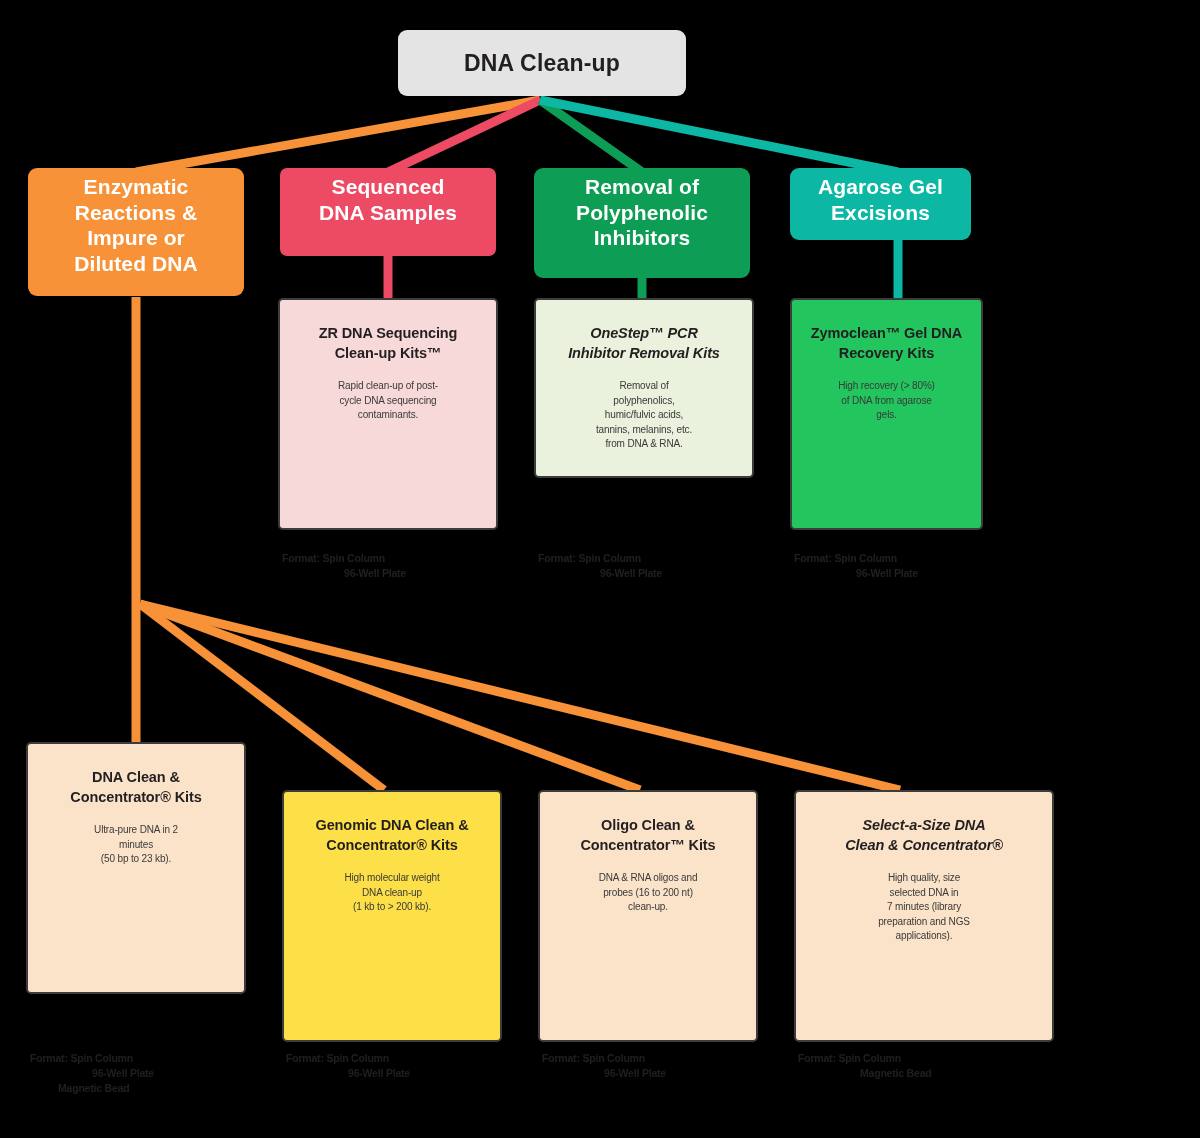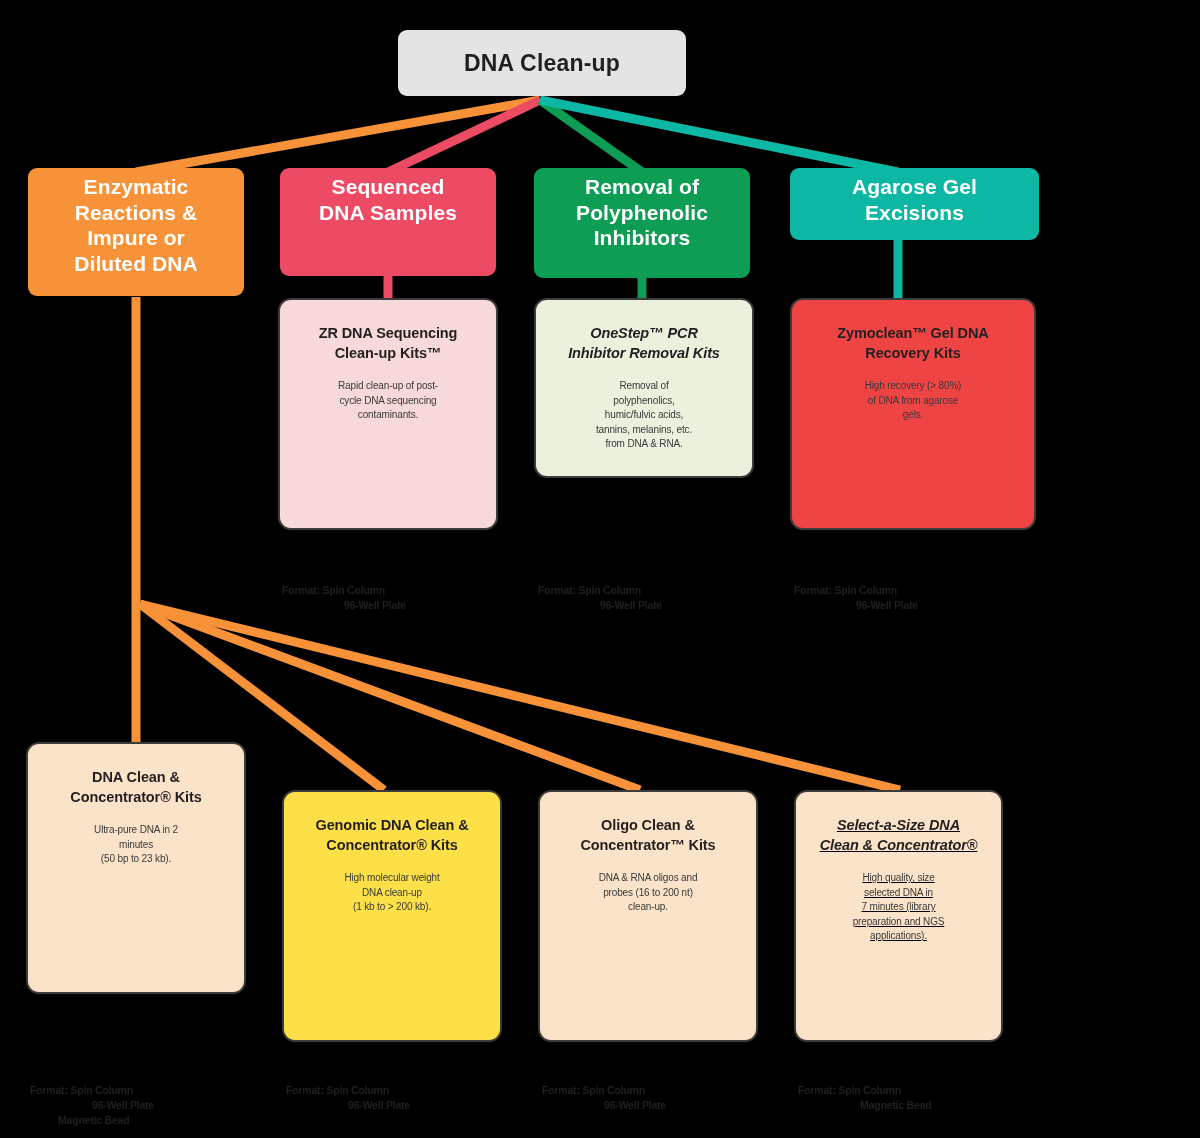--- a/index.html
+++ b/index.html
@@ -58,21 +58,21 @@
     font-weight: bold;
     color: #ffffff;
     line-height: 1.22;
     letter-spacing: 0.1px;
     white-space: pre-line;
   }
 
   
   .card {
     position: absolute;
-    border-radius: 13px;
+    border-radius: 5px;
     border: 2px solid #3c3c3c;
     z-index: 4;
     padding: 24px 14px 12px 14px;
     text-align: center;
   }
   .card .card-title {
     font-size: 14.5px;
     font-weight: bold;
     color: #231f20;
     line-height: 1.35;
@@ -93,21 +93,20 @@
   .caption {
     position: absolute;
     z-index: 4;
     font-size: 10.5px;
     font-weight: bold;
     color: #231f20;
     line-height: 1.42;
     letter-spacing: -0.2px;
     width: 230px;
     text-align: left;
-    margin-top: 32px;
   }
   .caption .cap-line { display: block; white-space: nowrap; }
   .caption .cap-line.l1 { margin-left: 0px; }
   .caption .cap-line.l2 { margin-left: 62px; }
   .caption .cap-line.l3 { margin-left: 28px; }
 </style>
 </head>
 <body>
 
 <div id="stage">
@@ -139,32 +138,32 @@
     <span class="root-label">DNA Clean-up</span>
   </div>
 
   <div class="cat-node" id="cat-enzymatic" style="left:28px; top:168px; width:216px; height:128px; background:#f79239;">
     <span class="cat-label">Enzymatic
 Reactions &amp;
 Impure or
 Diluted DNA</span>
   </div>
 
-  <div class="cat-node" id="cat-sequenced" style="left:280px; top:168px; width:216px; height:108px; background:#ec4b63;">
+  <div class="cat-node" id="cat-sequenced" style="left:280px; top:168px; width:216px; height:88px; background:#ec4b63;border-radius:7px;">
     <span class="cat-label">Sequenced
 DNA Samples</span>
   </div>
 
   <div class="cat-node" id="cat-polyphenolic" style="left:534px; top:168px; width:216px; height:110px; background:#0d9d54;">
     <span class="cat-label">Removal of
 Polyphenolic
 Inhibitors</span>
   </div>
 
-  <div class="cat-node" id="cat-agarose" style="left:790px; top:168px; width:249px; height:72px; background:#0cb8a4;">
+  <div class="cat-node" id="cat-agarose" style="left:790px; top:168px; width:181px; height:72px; background:#0cb8a4;">
     <span class="cat-label">Agarose Gel
 Excisions</span>
   </div>
 
   <div class="card" style="left:278px; top:298px; width:220px; height:232px; background:#f8d9d9;">
     <div class="card-title">ZR DNA Sequencing
 Clean-up Kits™</div>
     <div class="card-desc">Rapid clean-up of post-
 cycle DNA sequencing
 contaminants.</div>
@@ -183,21 +182,21 @@
 humic/fulvic acids,
 tannins, melanins, etc.
 from DNA &amp; RNA.</div>
   </div>
   <div class="caption" style="left:538px; top:551px;">
     <span class="cap-line l1">Format: Spin Column</span>
     <span class="cap-line l2">96-Well Plate</span>
 
   </div>
 
-  <div class="card" style="left:790px; top:298px; width:246px; height:232px; background:#ef4444;">
+  <div class="card" style="left:790px; top:298px; width:193px; height:232px; background:#22c55e;">
     <div class="card-title">Zymoclean™ Gel DNA
 Recovery Kits</div>
     <div class="card-desc">High recovery (&gt; 80%)
 of DNA from agarose
 gels.</div>
   </div>
   <div class="caption" style="left:794px; top:551px;">
     <span class="cap-line l1">Format: Spin Column</span>
     <span class="cap-line l2">96-Well Plate</span>
 
@@ -235,21 +234,21 @@
     <div class="card-desc">DNA &amp; RNA oligos and
 probes (16 to 200 nt)
 clean-up.</div>
   </div>
   <div class="caption" style="left:542px; top:1051px;">
     <span class="cap-line l1">Format: Spin Column</span>
     <span class="cap-line l2">96-Well Plate</span>
 
   </div>
 
-  <div class="card" style="left:794px; top:790px; width:209px; height:252px; background:#fbe3c9;text-decoration:underline;">
+  <div class="card" style="left:794px; top:790px; width:260px; height:252px; background:#fbe3c9;">
     <div class="card-title italic">Select-a-Size DNA
 Clean &amp; Concentrator®</div>
     <div class="card-desc">High quality, size
 selected DNA in
 7 minutes (library
 preparation and NGS
 applications).</div>
   </div>
   <div class="caption" style="left:798px; top:1051px;">
     <span class="cap-line l1">Format: Spin Column</span>

